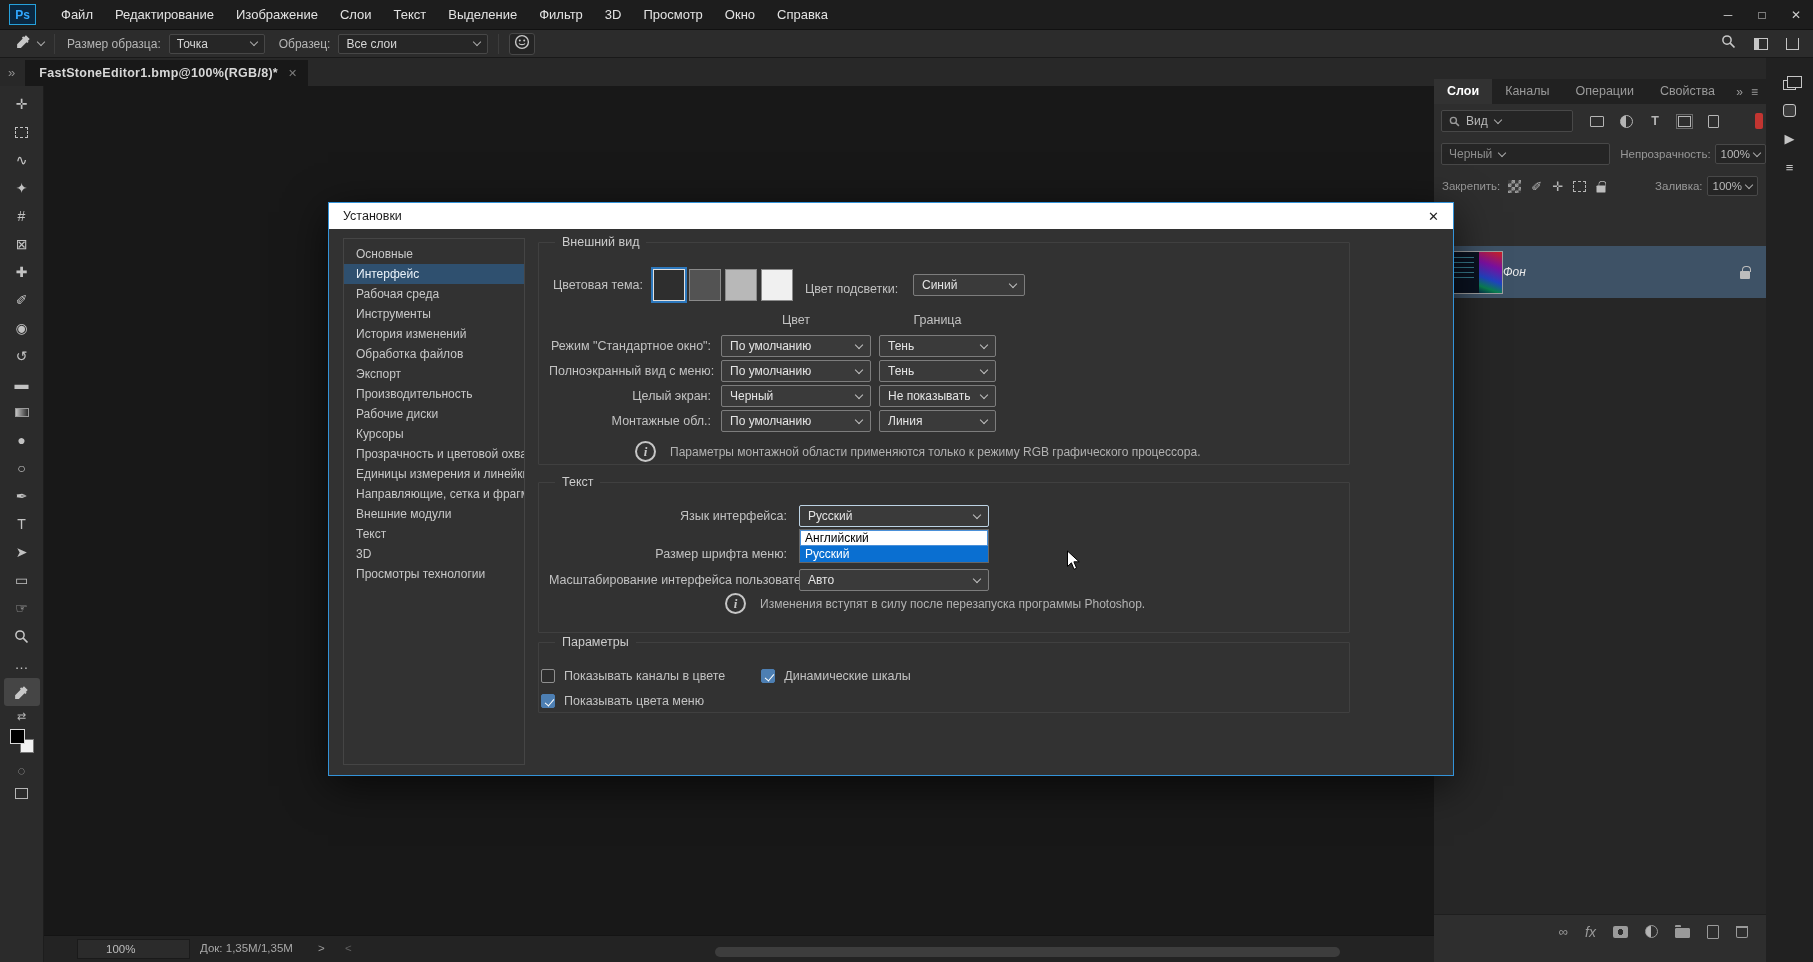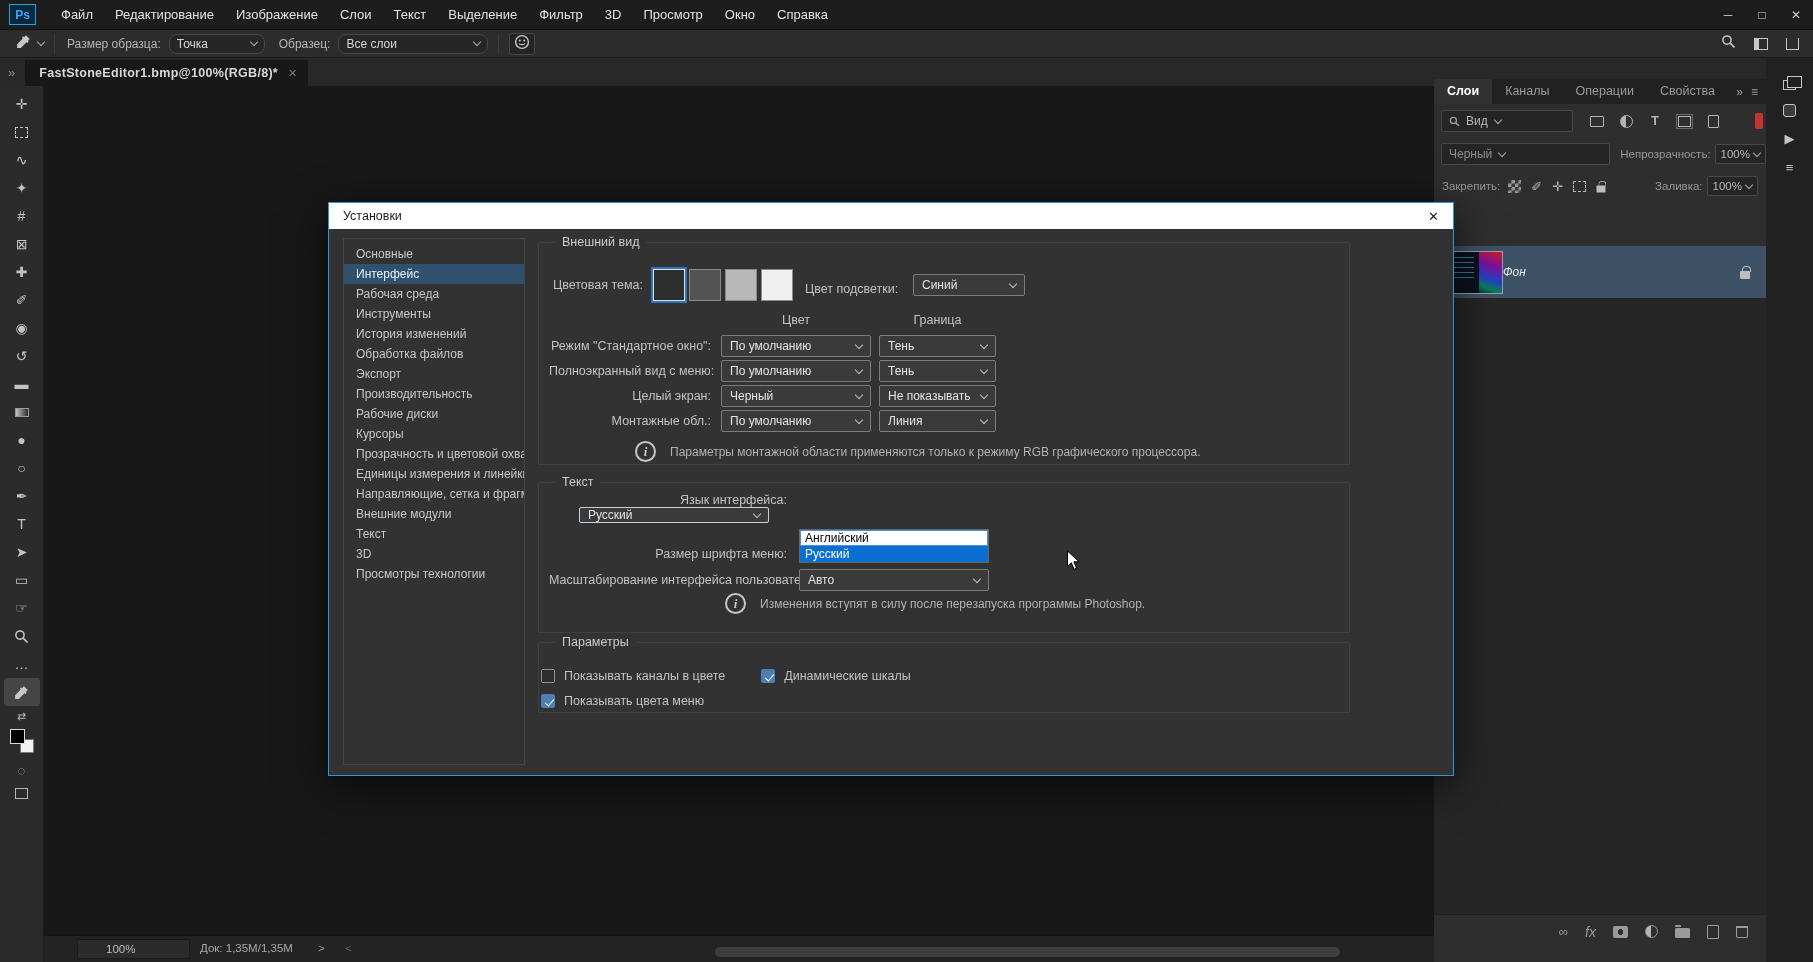--- a/index.html
+++ b/index.html
@@ -18,21 +18,21 @@
   .wc { width:34px; text-align:center; line-height:30px; font-size:12px; color:#cfcfcf; }
 
   
   .optionsbar { position:absolute; left:0; top:30px; width:1813px; height:28px; background:#2c2c2c;
     display:flex; align-items:center; border-bottom:1px solid #191919; }
   .toolpreview { display:flex; align-items:center; margin-left:16px; }
   .chev { width:6px; height:6px; border-right:1.5px solid #aaa; border-bottom:1.5px solid #aaa;
     transform:rotate(45deg); margin-left:7px; margin-top:-3px; flex:none; }
   .vsep { width:1px; height:20px; background:#1c1c1c; border-right:1px solid #3c3c3c; margin:0 10px; }
   .olabel { font-size:12px; color:#b5b5b5; margin:0 8px 0 2px; }
-  .osel { display:flex; align-items:center; background:#262626; border:1px solid #474747; border-radius:8px;
+  .osel { display:flex; align-items:center; background:#262626; border:1px solid #474747; border-radius:2px;
     height:20px; padding:0 7px; font-size:12px; color:#d6d6d6; }
   .osel .chev { margin-left:auto; }
   .ringbtn { width:26px; height:22px; border:1px solid #474747; border-radius:3px; background:#242424;
     display:flex; align-items:center; justify-content:center; }
   .obar-right { margin-left:auto; margin-right:14px; display:flex; gap:18px; align-items:center; color:#c5c5c5; }
 
   
   .tabstrip { position:absolute; left:0; top:58px; width:1434px; height:28px; background:#282828; display:flex; align-items:flex-end; }
   .dchev { color:#8f8f8f; font-size:13px; margin:0 10px 6px 8px; }
   .doctab { height:26px; background:#181818; display:flex; align-items:center; padding:0 10px 0 14px;
@@ -510,21 +510,21 @@
             </div>
           </div>
         <div class="inforow" style="left:96px; top:192px; width:690px;">
           <span class="i-info">i</span>
           <span>Параметры монтажной области применяются только к режиму RGB графического процессора.</span>
         </div>
       </fieldset>
 
       <fieldset class="grp" id="grp-text">
         <legend>Текст</legend>
-        <div class="tg-row" style="top:4px;flex-direction:column;">
+        <div class="tg-row" style="top:16px;">
           <span class="tg-label">Язык интерфейса:</span>
           <div class="sel focused" style="width:190px;">
             <span>Русский</span>
             <span class="chev"></span>
           </div>
         </div>
         <div class="ddlist">
           <div class="dditem hot">Английский</div>
           <div class="dditem selected">Русский</div>
         </div>

